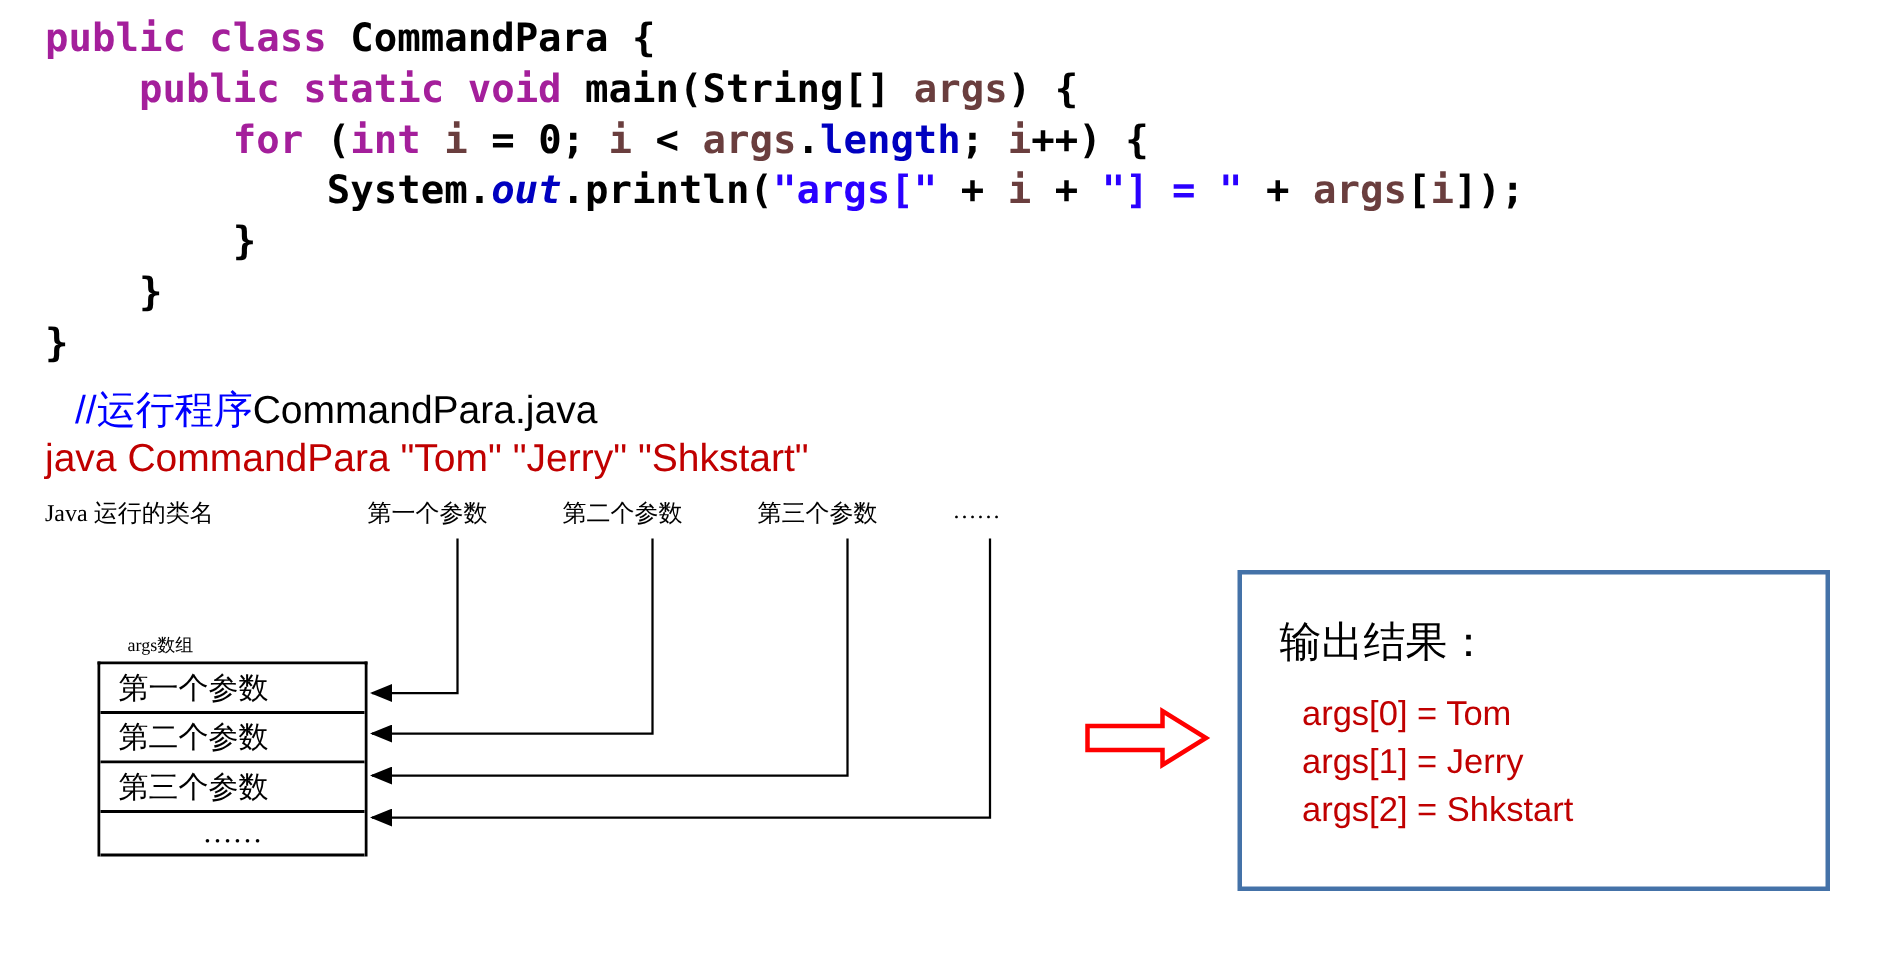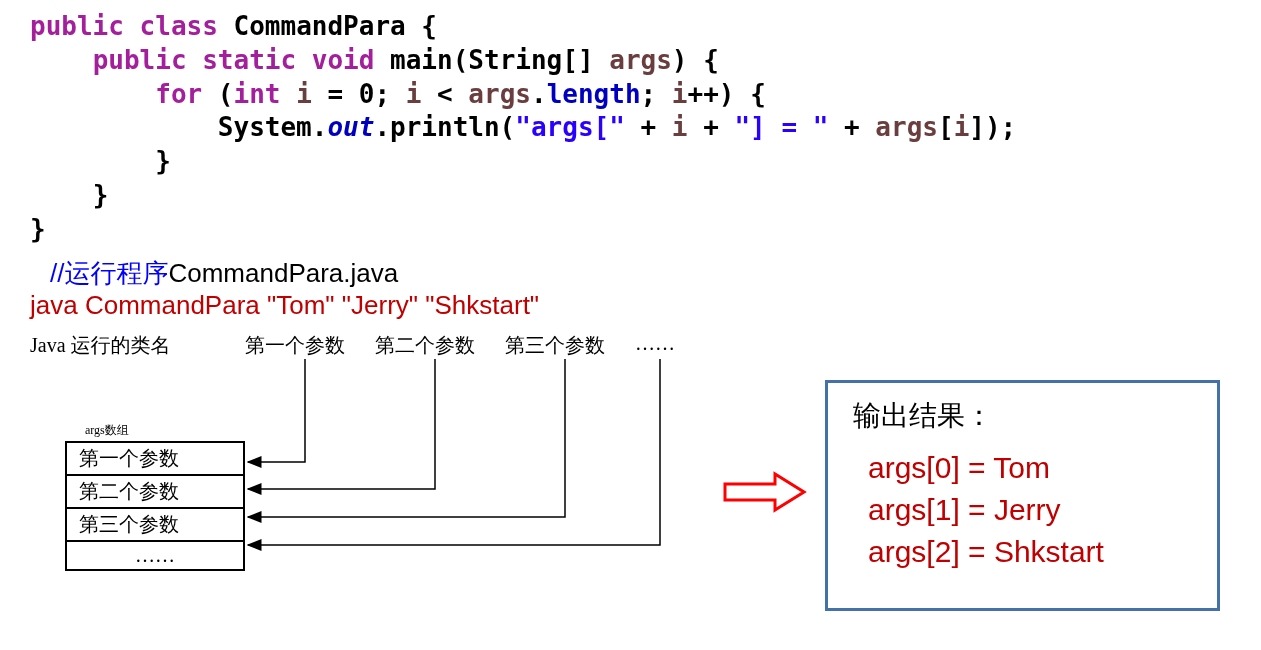--- a/index.html
+++ b/index.html
@@ -48,21 +48,21 @@
       height: 250px;
     }
     .diagram-area svg {
       position: absolute;
       top: 0;
       left: 0;
     }
     .diag-label {
       position: absolute;
       font-family: "SimSun", serif;
-      font-size: 20px;
+      font-size: 16px;
       color: #000;
       white-space: nowrap;
     }
     .array-box {
       position: absolute;
       left: 35px;
       top: 95px;
       width: 180px;
     }
     .array-title {
@@ -91,30 +91,30 @@
       left: 720px;
       top: 470px;
     }
 
     .output-box {
       position: absolute;
       left: 825px;
       top: 380px;
       width: 395px;
       border: 3px solid #4472a8;
-      padding: 14px 25px 35px 25px;
+      padding: 26px 25px 35px 25px;
       background: #fff;
     }
     .output-title {
       font-size: 28px;
       color: #000;
       margin-bottom: 12px;
     }
     .output-lines {
-      font-size: 30px;
+      font-size: 23px;
       color: #c00000;
       line-height: 1.4;
       padding-left: 15px;
     }
   </style>
 </head>
 <body>
 
 <div class="code-block"><span class="kw-purple">public</span><span class="black"> </span><span class="kw-purple">class</span><span class="black"> </span><span class="black">CommandPara</span><span class="black"> {</span>
     <span class="kw-purple">public</span><span class="black"> </span><span class="kw-purple">static</span><span class="black"> </span><span class="kw-purple">void</span><span class="black"> </span><span class="black">main</span><span class="black">(String[] </span><span style="color:#6a3e3e">args</span><span class="black">) {</span>

